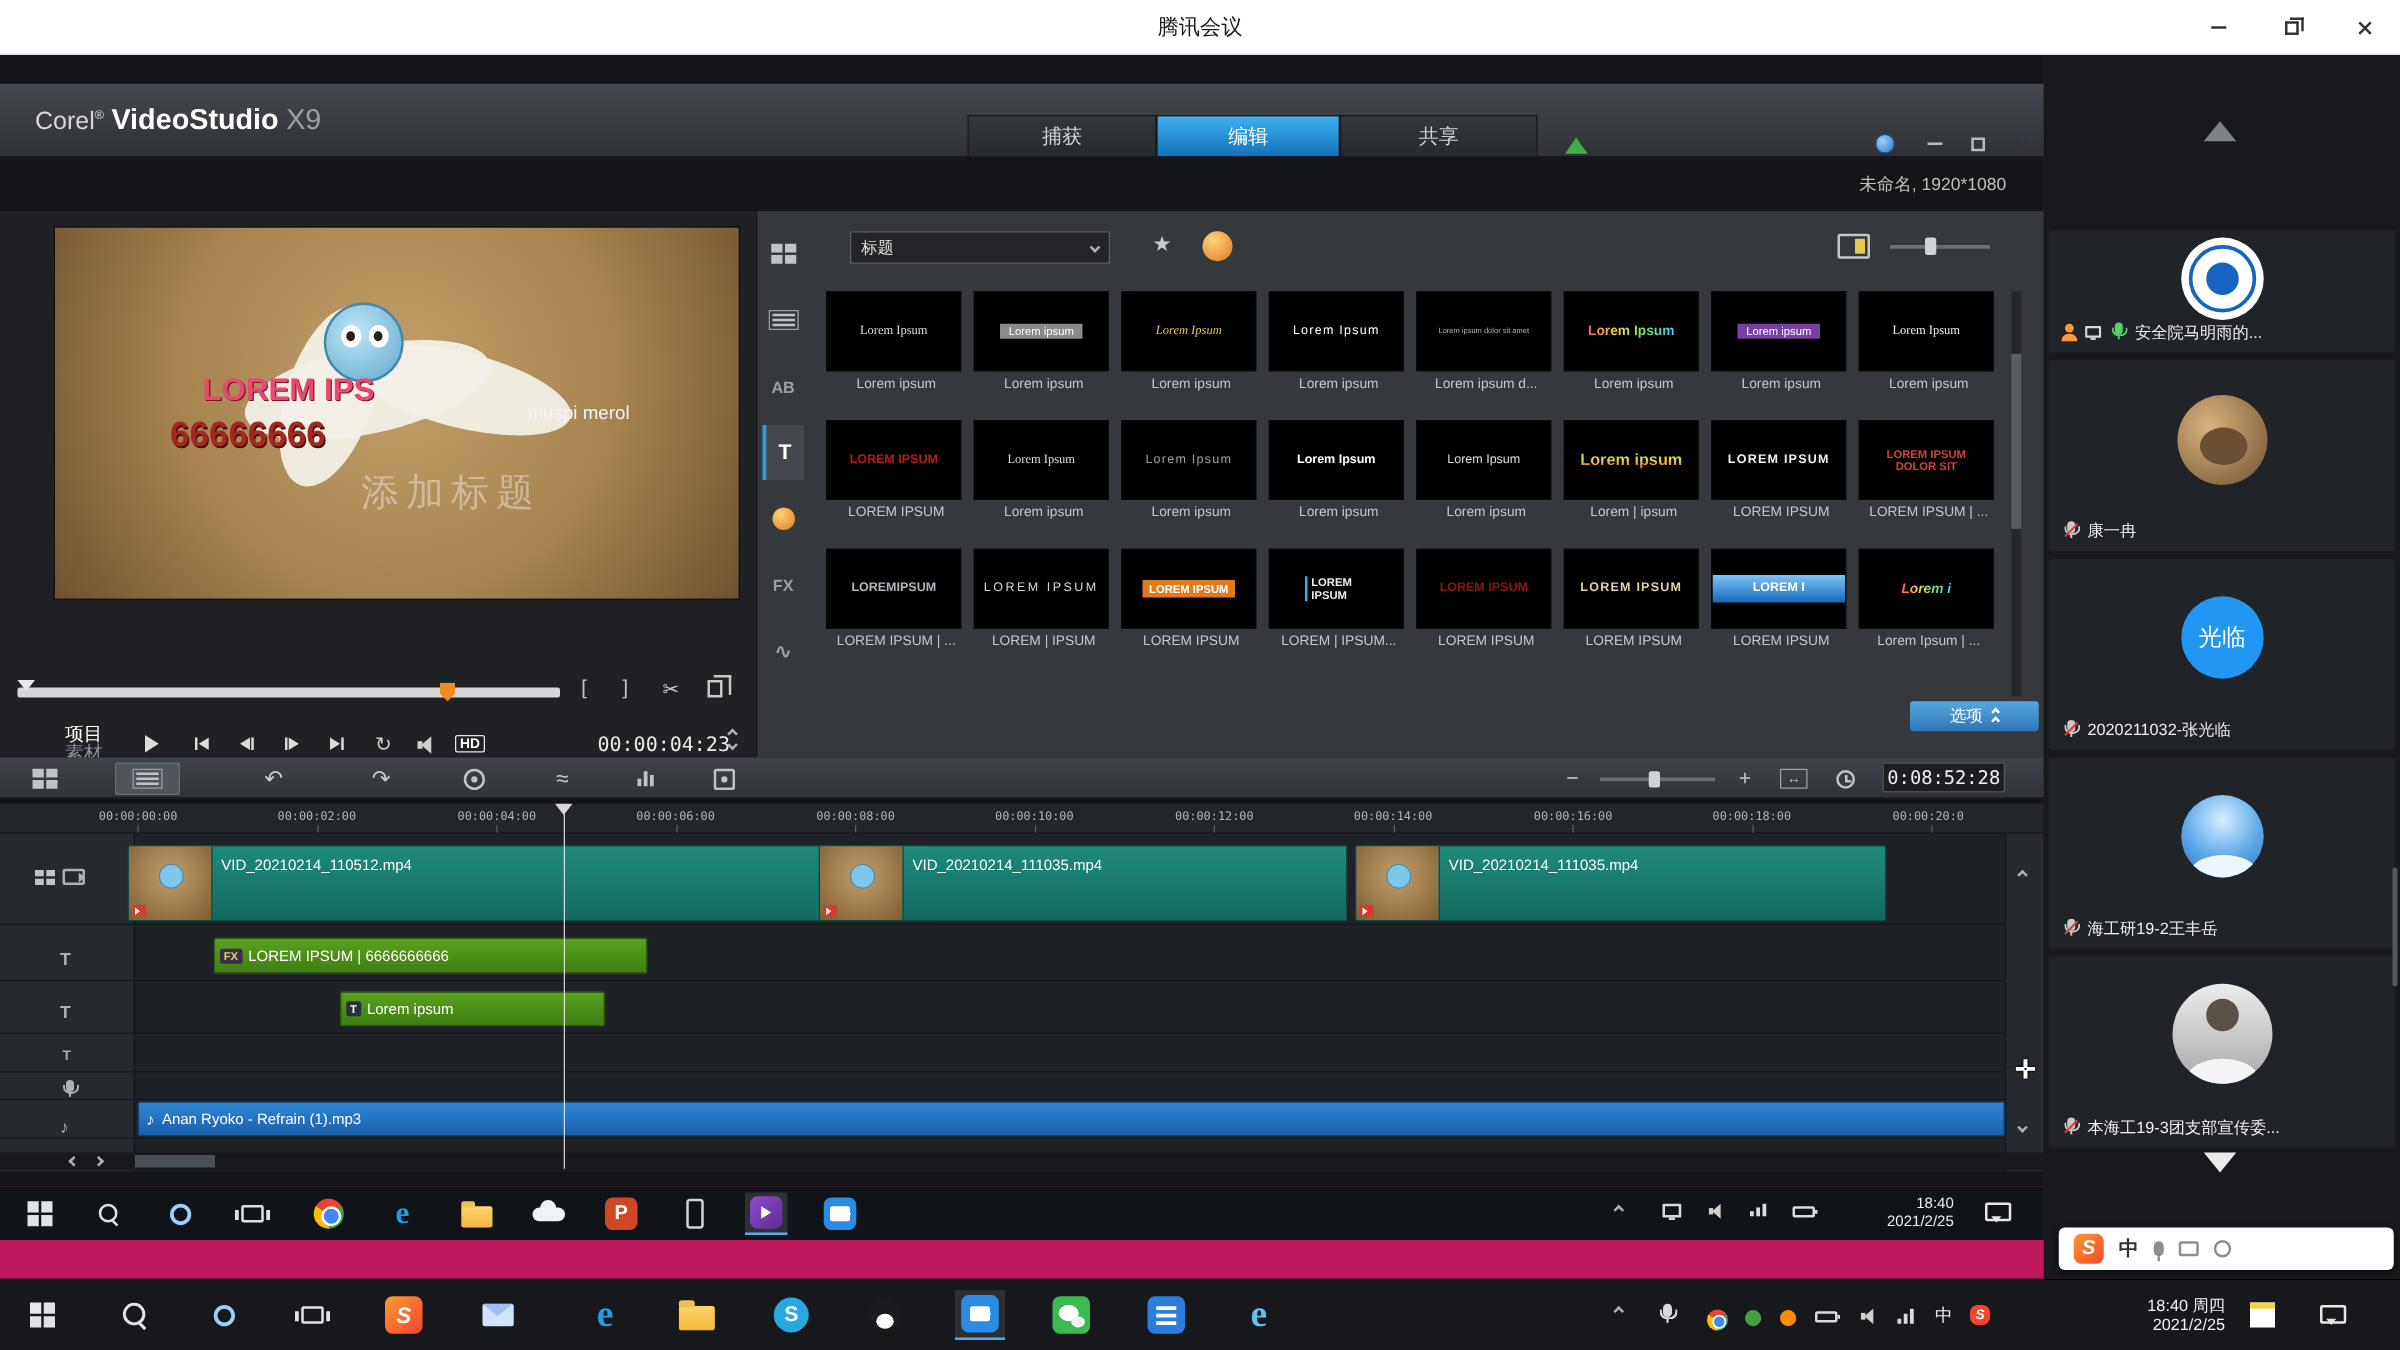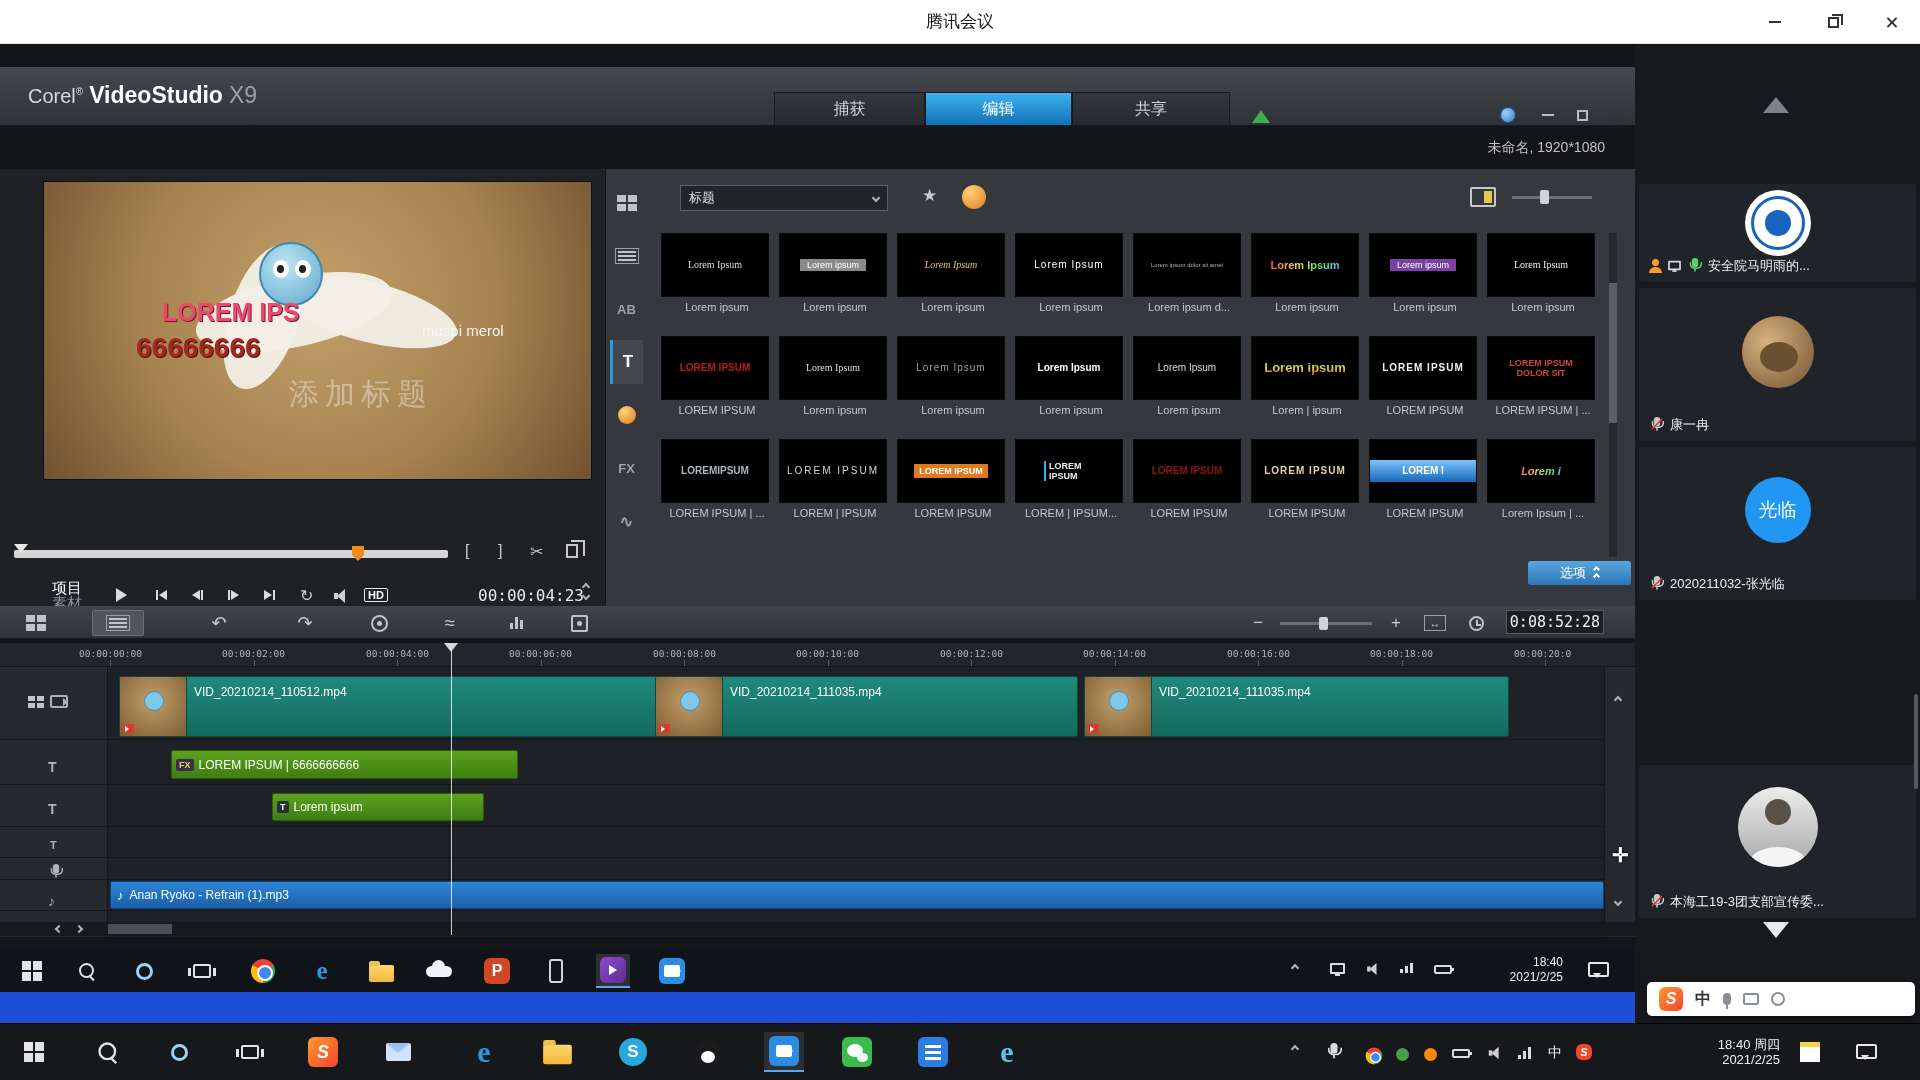--- a/index.html
+++ b/index.html
@@ -1,17 +1,17 @@
 <!DOCTYPE html>
 <html><head>
 <meta charset="utf-8">
 <style>
 *{margin:0;padding:0;box-sizing:border-box}
 body{width:1920px;height:1080px;background:#000;font-family:"Liberation Sans",sans-serif;overflow:hidden}
-#stage{position:relative;width:1920px;height:1080px;background:#1d4ed8;color:#ddd}
+#stage{position:relative;width:1920px;height:1080px;background:#be185d;color:#ddd}
 
 #titlebar{position:absolute;top:0;left:0;width:1920px;height:44px;background:#fff;border-bottom:1px solid #ddd;display:flex;align-items:center;justify-content:center}
 #titlebar .ttl{font-size:17px;color:#1a1a1a}
 .winctl{position:absolute;right:0;top:0;height:44px;display:flex}
 .winbtn{width:58px;height:44px;display:flex;align-items:center;justify-content:center;color:#333}
 .minbar{width:12px;height:2px;background:#333}
 .maxbox{width:11px;height:11px;border:2px solid #333}
 .restbox{width:11px;height:11px;border:2px solid #333;position:relative}
 .restbox::after{content:"";position:absolute;left:2px;top:-5px;width:9px;height:9px;border:2px solid #333;border-left:none;border-bottom:none}
 .xx{position:relative;width:13px;height:13px}
@@ -650,21 +650,21 @@
           </div>
         <div class="hico" style="left:48px;top:226px;font-size:14px">♪</div>
       </div>
       <div class="rowline" style="top:72px"></div>
       <div class="rowline" style="top:117px"></div>
       <div class="rowline" style="top:159px"></div>
       <div class="rowline" style="top:190px"></div>
       <div class="rowline" style="top:212px"></div>
       <div class="rowline" style="top:243px"></div>
 
-      <div class="clip vclip" style="left:119px;top:9px;width:643px;height:61px">
+      <div class="clip vclip" style="left:102px;top:9px;width:643px;height:61px">
         <span class="vthumb">
             <span class="redbdg">
               <i></i>
             </span>
           </span>
         <span class="vname">VID_20210214_110512.mp4</span>
       </div>
       <div class="clip vclip" style="left:655px;top:9px;width:423px;height:61px">
         <span class="vthumb">
             <span class="redbdg">
@@ -823,20 +823,30 @@
         </div>
       <div class="pn">
         <span class="micwrap" style="color:#c9c9c9;transform:scale(.8)">
             <span class="mic"></span>
             <span class="slash"></span>
           </span>
         <span>2020211032-张光临</span>
       </div>
     </div>
 
+    <div class="tile" style="top:562px;height:153px">
+      <div class="av skyAv" style="margin-top:30px"></div>
+      <div class="pn">
+        <span class="micwrap" style="color:#c9c9c9;transform:scale(.8)">
+            <span class="mic"></span>
+            <span class="slash"></span>
+          </span>
+        <span>海工研19-2王丰岳</span>
+      </div>
+    </div>
 
     <div class="tile" style="top:721px;height:153px">
       <div class="av perAv" style="margin-top:22px"></div>
       <div class="pn">
         <span class="micwrap" style="color:#c9c9c9;transform:scale(.8)">
             <span class="mic"></span>
             <span class="slash"></span>
           </span>
         <span>本海工19-3团支部宣传委...</span>
       </div>

